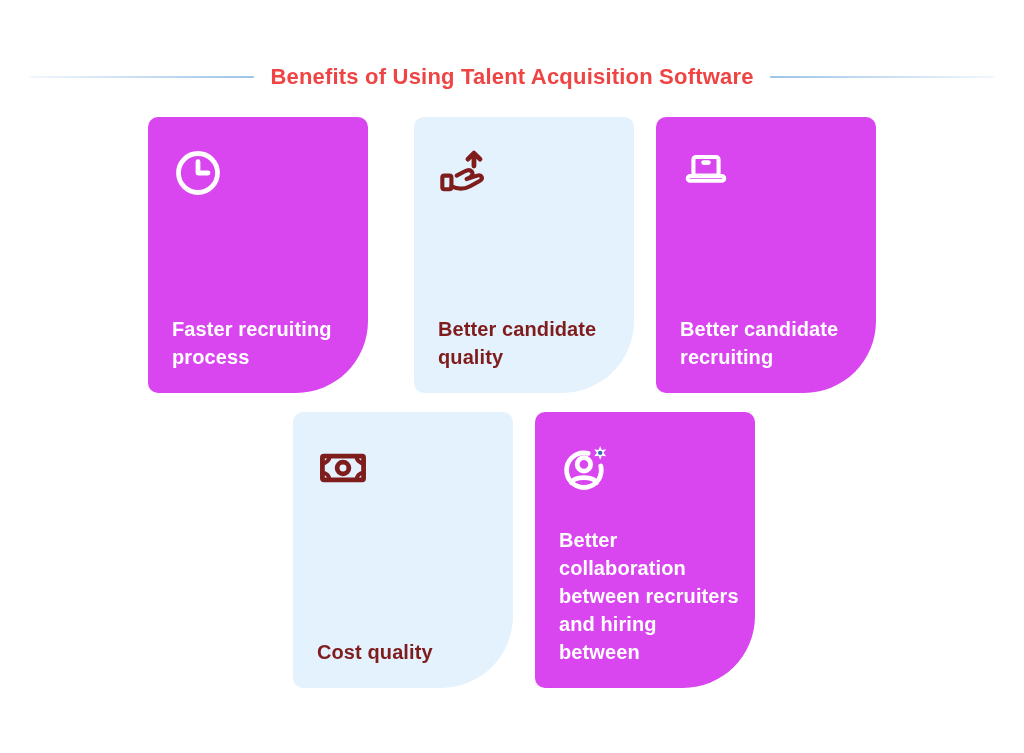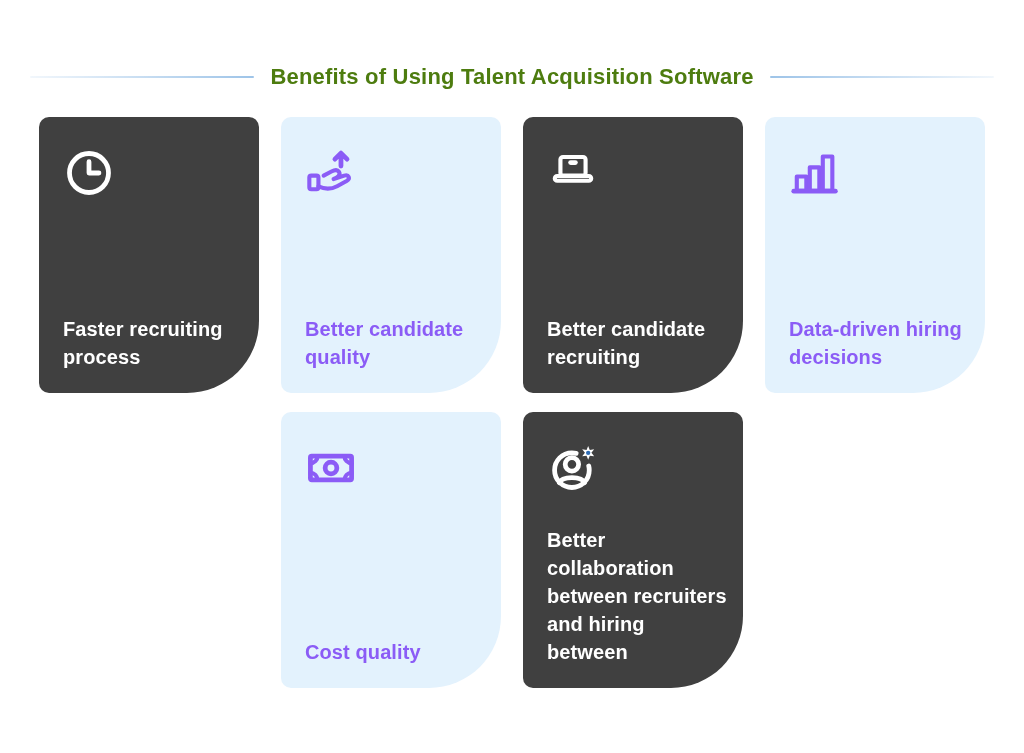--- a/index.html
+++ b/index.html
@@ -25,43 +25,43 @@
     padding-top: 64px;
   }
   .rule { flex: 1; height: 2px; border-radius: 1px; }
   .rule-left  { background: linear-gradient(to right, rgba(165,200,234,0.15), #9ec4e8); }
   .rule-right { background: linear-gradient(to left,  rgba(165,200,234,0.15), #9ec4e8); }
   .title {
     margin: 0;
     font-size: 22px;
     font-weight: 700;
     letter-spacing: 0.2px;
-    color: #4d7c0f;
+    color: #ef4444;
     white-space: nowrap;
   }
   
   .row {
     display: flex;
     justify-content: center;
     gap: 22px;
   }
   .row-1 { margin-top: 27px; }
   .row-2 { margin-top: 19px; }
   .card {
     width: 220px;
     height: 276px;
     box-sizing: border-box;
     padding: 30px 16px 22px 24px;
     border-radius: 10px 10px 72px 10px;
     display: flex;
     flex-direction: column;
     justify-content: space-between;
   }
-  .card.dark  { background: #404040; color: #ffffff; }
-  .card.light { background: #e3f2fd; color: #8b5cf6; }
+  .card.dark  { background: #d946ef; color: #ffffff; }
+  .card.light { background: #e3f2fd; color: #7f1d1d; margin-left: 24px; }
   .card-label {
     font-size: 20px;
     font-weight: 600;
     line-height: 28px;
     letter-spacing: 0.1px;
   }
   .icon { display: block; }
   .icon svg { width: 52px; height: 52px; display: block; }
   .icon .stroked {
     fill: none;
@@ -112,31 +112,20 @@
       <span class="icon">
         <svg viewBox="0 0 24 24">
           <rect class="stroked" x="6.2" y="4.6" width="11.6" height="8.6" rx="1.2"></rect>
           <path class="stroked thick" d="M10.9 7.2 H13.1"></path>
           <rect class="stroked" x="3.6" y="13.4" width="16.8" height="2.2" rx="1.1"></rect>
         </svg>
       </span>
       <span class="card-label">Better candidate recruiting</span>
     </div>
 
-    <div class="card light">
-      <span class="icon">
-        <svg viewBox="0 0 24 24">
-          <rect class="stroked" x="3.6" y="13.6" width="4.4" height="6.6"></rect>
-          <rect class="stroked" x="9.6" y="9.4" width="4.4" height="10.8"></rect>
-          <rect class="stroked" x="15.6" y="4.4" width="4.4" height="15.8"></rect>
-          <path class="stroked thick" d="M2.2 20.4 H21.4"></path>
-        </svg>
-      </span>
-      <span class="card-label">Data-driven hiring decisions</span>
-    </div>
 
   </div>
 
   <div class="row row-2">
 
     <div class="card light">
       <span class="icon">
         <svg viewBox="0 0 24 24">
           <rect class="stroked thick" x="2.5" y="6.5" width="19" height="11" rx="0.6"></rect>
           <circle class="stroked thick" cx="12" cy="12" r="2.7"></circle>

